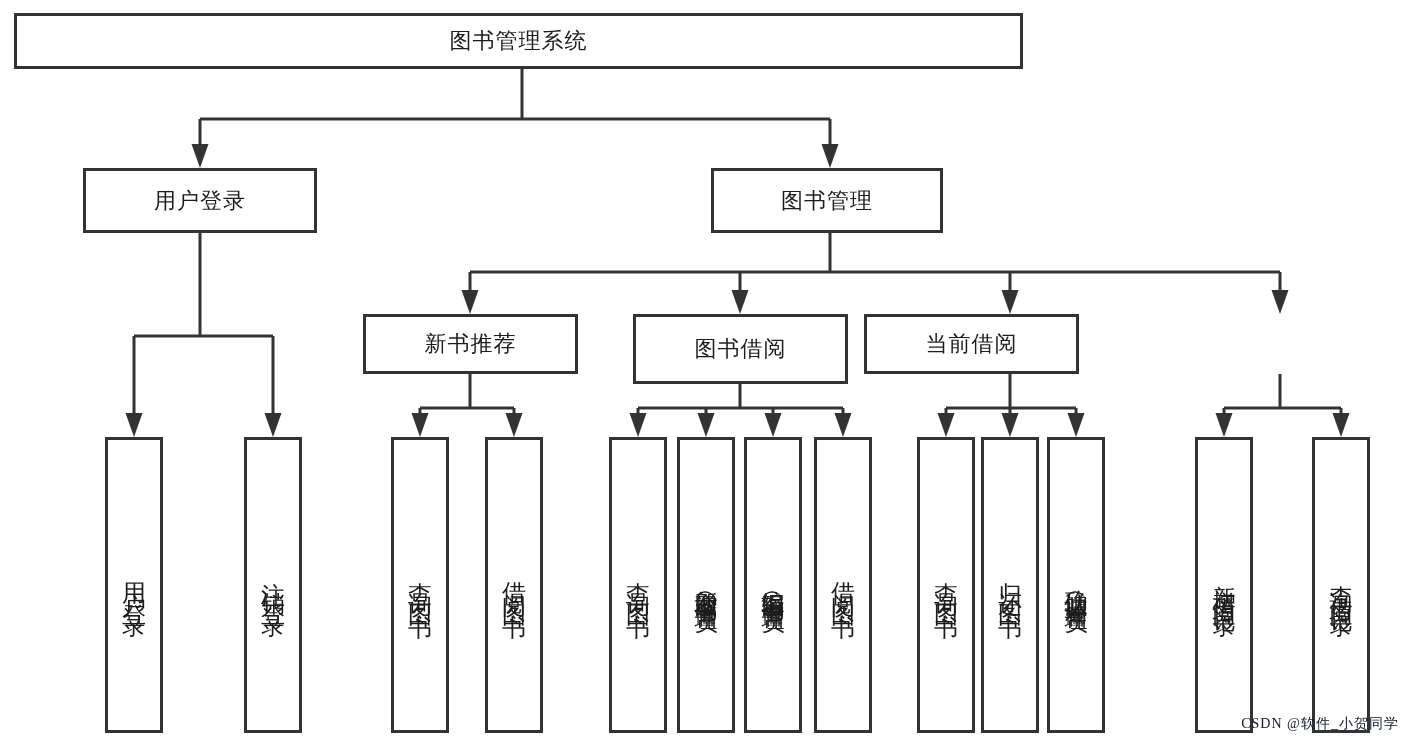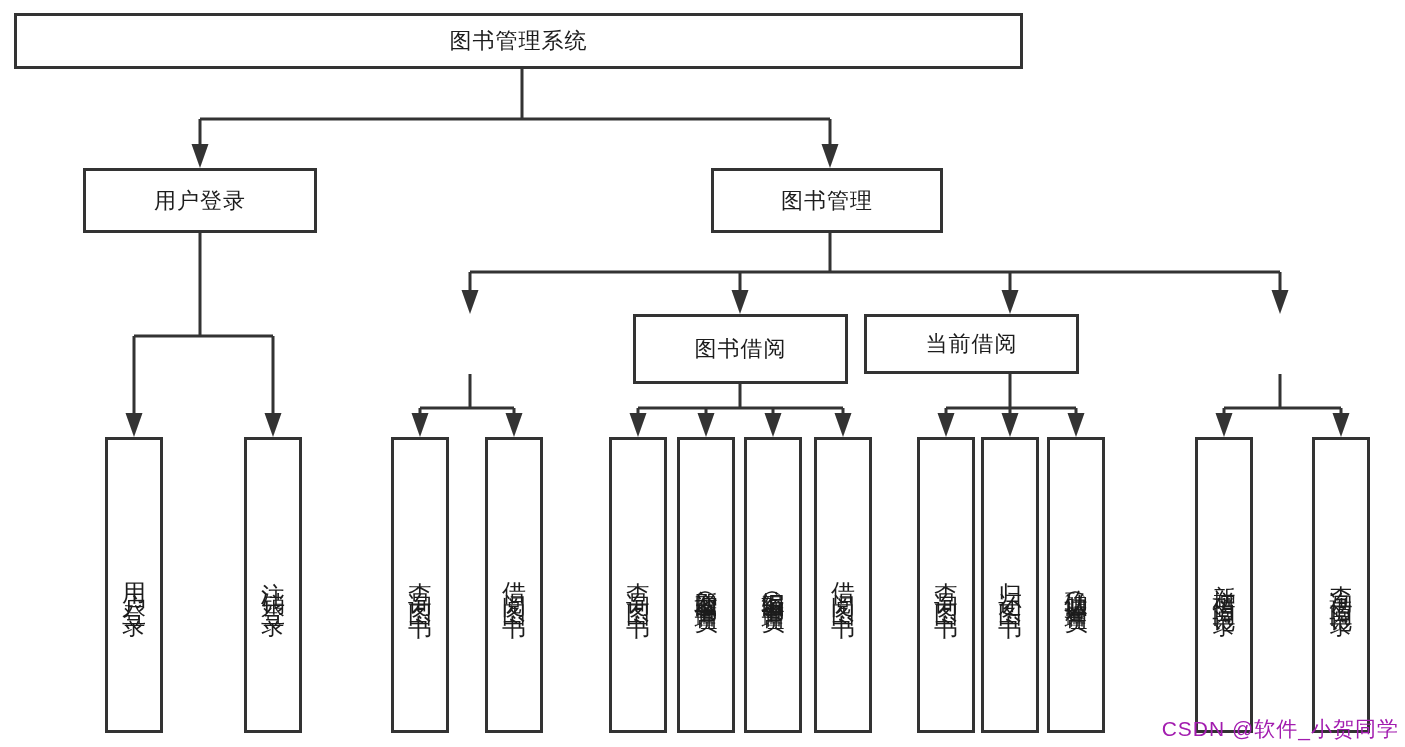--- a/index.html
+++ b/index.html
@@ -1,38 +1,38 @@
 <!DOCTYPE html>
 <html><head>
 <meta charset="utf-8">
 <style>
   html,body{margin:0;padding:0;background:#ffffff;}
   .canvas{
     position:relative;width:1405px;height:747px;background:#ffffff;overflow:hidden;
-    font-family:Liberation Sans, sans-serif;color:#1c1c1c;
+    font-family:Liberation Serif, serif;color:#1c1c1c;
   }
   .lines{position:absolute;left:0;top:0;width:1405px;height:747px;z-index:1;}
   .hbox{
     position:absolute;z-index:2;box-sizing:border-box;background:#ffffff;
     border:3px solid #333333;display:flex;align-items:center;justify-content:center;
     font-size:22px;letter-spacing:1px;
   }
   .leaf{
     position:absolute;z-index:2;box-sizing:border-box;background:#ffffff;
     border:3px solid #333333;top:437px;height:296px;width:58px;
     display:flex;align-items:center;justify-content:center;
   }
   .leaf span{
     writing-mode:vertical-rl;text-orientation:upright;white-space:nowrap;
     font-size:24px;letter-spacing:11px;line-height:1;
   }
   .leaf.sp6 span{font-size:23px;letter-spacing:6px;}
   .leaf.sp9 span{font-size:23px;letter-spacing:3px;}
   .watermark{
-    position:absolute;z-index:5;right:6px;top:715px;font-size:21px;color:#a21caf;
+    position:absolute;z-index:5;right:6px;top:715px;font-size:14px;color:#0f172a;
     letter-spacing:1px;white-space:nowrap;text-align:right;
   }
 </style>
 </head>
 <body>
 
 <div class="canvas">
 
   <svg class="lines" viewBox="0 0 1405 747" xmlns="http://www.w3.org/2000/svg">
     <path fill="none" stroke="#333333" stroke-width="3" d="
@@ -70,20 +70,23 @@
     <span>图书管理系统</span>
   </div>
 
   <div class="hbox" style="left:83px;top:168px;width:234px;height:65px">
     <span>用户登录</span>
   </div>
   <div class="hbox" style="left:711px;top:168px;width:232px;height:65px">
     <span>图书管理</span>
   </div>
 
+  <div class="hbox" style="left:363px;top:314px;width:215px;height:60px">
+    <span>新书推荐</span>
+  </div>
   <div class="hbox" style="left:633px;top:314px;width:215px;height:70px">
     <span>图书借阅</span>
   </div>
   <div class="hbox" style="left:864px;top:314px;width:215px;height:60px">
     <span>当前借阅</span>
   </div>
 
   <div class="leaf" style="left:105px">
     <span>用户登录</span>
   </div>

